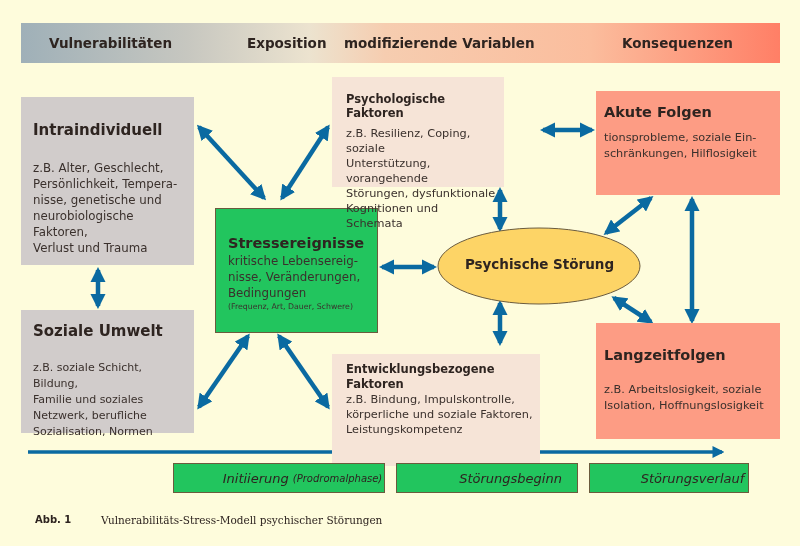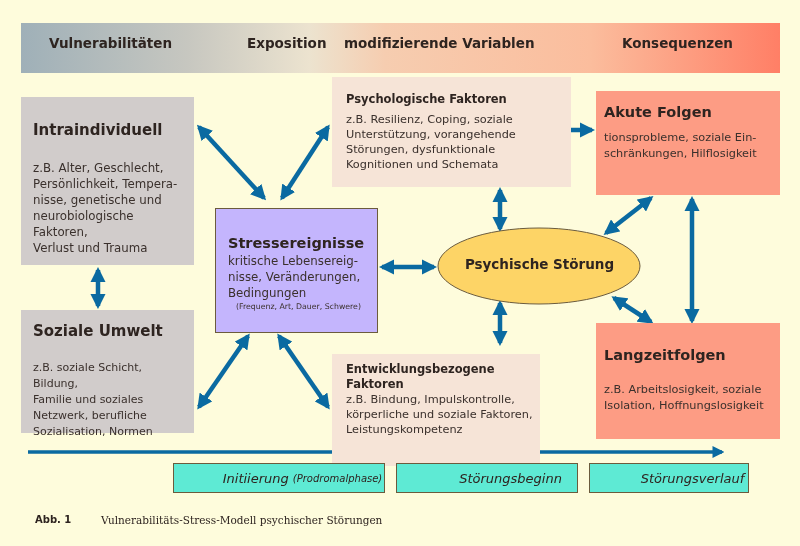--- a/index.html
+++ b/index.html
@@ -3,43 +3,43 @@
 <meta charset="utf-8">
 <style>
   html, body { margin:0; padding:0; }
   body {
     width:800px; height:546px; position:relative; overflow:hidden;
     background:#fefcdc;
     font-family:"DejaVu Sans", sans-serif;
     color:#2b2422;
   }
   .band {
-    position:absolute; left:21px; top:23px; width:759px; height:50px;
+    position:absolute; left:21px; top:23px; width:759px; height:40px;
     background:linear-gradient(to right, #9fb0b8 0%, #c7c7c0 22%, #ece3cf 38%, #f6cdb0 48%, #fbbd9d 75%, #ff7f66 100%);
   }
   .band span {
     position:absolute; top:12px; font-size:13.5px; font-weight:bold; color:#2e2420;
     white-space:nowrap;
   }
   .box { position:absolute; box-sizing:border-box; }
   .grey { background:#d1cccb; }
   .peach { background:#f6e4d7; }
   .salmon { background:#fd9c84; }
-  .yellow { background:#c4b5fd; border:1px solid #6b5b3d; }
+  .yellow { background:#22c55e; border:1px solid #6b5b3d; }
   .title { font-weight:bold; font-size:14px; color:#2e2420; }
   .txt { font-size:11.3px; line-height:15px; color:#3a302c; }
-  .small { font-size:8px; color:#3a302c;text-align:center; }
+  .small { font-size:8px; color:#3a302c; }
   svg { position:absolute; left:0; top:0; }
   .ellipse-label {
     position:absolute; left:438px; top:256px; width:203px; text-align:center;
     font-weight:bold; font-size:13.5px; color:#2e2420;
   }
   .phase {
     position:absolute; top:463px; height:30px; box-sizing:border-box;
-    background:#5eead4; border:1px solid #6b5b3d;
+    background:#22c55e; border:1px solid #6b5b3d;
     font-style:italic; font-size:13px; color:#2e2420;
     display:flex; align-items:center; justify-content:center;padding-left:47px;
   }
   .phase .sub { font-size:10px; margin-left:4px; }
   .caption {
     position:absolute; top:514px; font-size:10px; color:#2e2420;
   }
   .caption-label { left:35px; font-weight:bold; font-family:"DejaVu Sans", sans-serif; }
   .caption-text { left:101px; font-family:"DejaVu Serif", serif; font-size:10.5px; }
 </style>
@@ -101,21 +101,21 @@
 <div class="box yellow" style="left:215px; top:208px; width:163px; height:125px; padding:26px 8px 0 12px;">
   <div class="title" style="font-size:14.5px; margin-bottom:2px;">Stressereignisse</div>
   <div class="txt" style="font-size:11.8px; line-height:16px;">
     <div>kritische Lebensereig-</div>
     <div>nisse, Veränderungen,</div>
     <div>Bedingungen</div>
   </div>
   <div class="small" style="font-size:7.8px; margin-top:1px;">(Frequenz,  Art, Dauer, Schwere)</div>
 </div>
 
-<div class="box peach" style="left:332px; top:77px; width:239px; height:110px; padding:15px 6px 0 14px;">
+<div class="box peach" style="left:332px; top:77px; width:172px; height:110px; padding:15px 6px 0 14px;">
   <div class="title" style="font-size:11.5px; margin-bottom:6px;">Psychologische Faktoren</div>
   <div class="txt">
     <div>z.B. Resilienz, Coping, soziale</div>
     <div>Unterstützung, vorangehende</div>
     <div>Störungen, dysfunktionale</div>
     <div>Kognitionen  und Schemata</div>
   </div>
 </div>
 
 <div class="box peach" style="left:332px; top:354px; width:208px; height:112px; padding:8px 4px 0 14px;">

